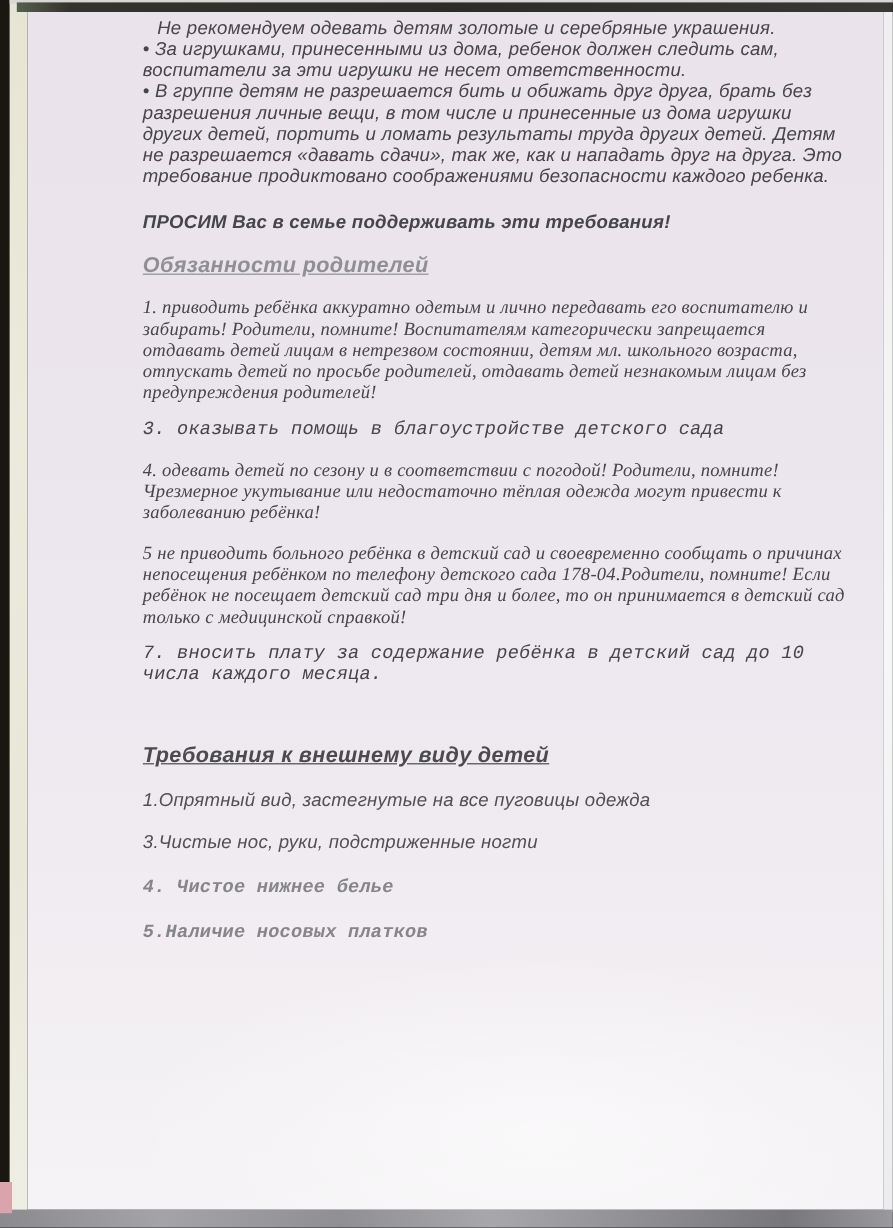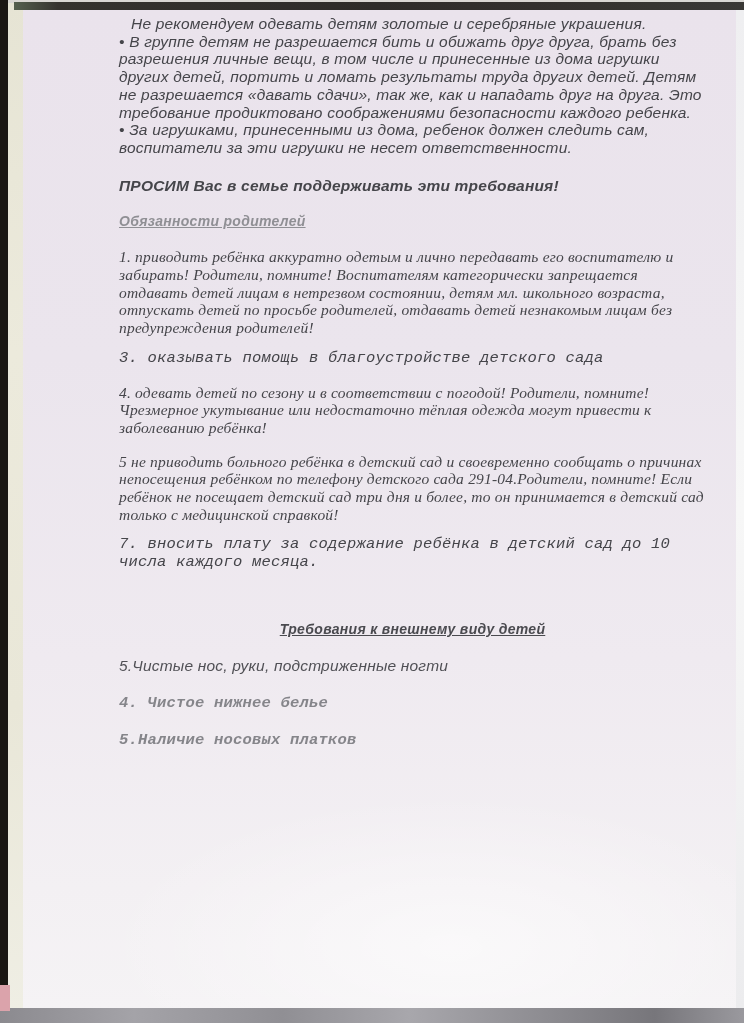--- a/index.html
+++ b/index.html
@@ -36,25 +36,25 @@
     margin:0;
     font-style:italic;
     font-size:15.5px;
     line-height:17.7px;
     letter-spacing:.2px;
     max-width:592px;
   }
   .indent{ text-indent:12px; }
   .plea{ margin-top:20px !important;font-weight:bold; }
   .h-gray,.h-dark{
-    font-style:italic;font-weight:bold;font-size:14px;line-height:22px;
+    font-style:italic;font-weight:bold;font-size:18px;line-height:22px;
     text-decoration:underline;margin:0;max-width:592px;letter-spacing:.3px;
   }
   .h-gray{ color:#8f8f94; margin-top:16px; }
-  .h-dark{ color:#4a4a4f; margin-top:46px;text-align:center; }
+  .h-dark{ color:#4a4a4f; margin-top:46px; }
   .para{ margin-top:16px !important;font-family:Liberation Serif, serif; }
   .para-sm{ margin-top:13px !important;font-family:Liberation Mono, monospace; }
   .li{ margin-top:17px !important; color:#505055; }
   .li-first{ margin-top:19px !important; }
   .li-gray{ color:#85858a; font-weight:bold; margin-top:20px !important;font-family:Liberation Mono, monospace; }
 </style>
 </head>
 <body>
 
 <div class="scan">
@@ -62,30 +62,31 @@
   <div class="edge-left-cream"></div>
   <div class="edge-top-light"></div>
   <div class="edge-top-dark"></div>
   <div class="edge-right"></div>
   <div class="edge-bottom"></div>
   <div class="edge-corner-pink"></div>
 
   <div class="page">
 
     <p class="indent">Не рекомендуем одевать детям золотые и серебряные украшения.</p>
+    <p>• За игрушками, принесенными из дома, ребенок должен следить сам, воспитатели за эти игрушки не несет ответственности.</p>
     <p>• В группе детям не разрешается бить и обижать друг друга, брать без разрешения личные вещи, в том числе и принесенные из дома игрушки других детей, портить и ломать результаты труда других детей. Детям не разрешается «давать сдачи», так же, как и нападать друг на друга. Это требование продиктовано соображениями безопасности каждого ребенка.</p>
-    <p>• За игрушками, принесенными из дома, ребенок должен следить сам, воспитатели за эти игрушки не несет ответственности.</p>
     <p class="plea">ПРОСИМ Вас в семье поддерживать эти требования!</p>
 
     <h2 class="h-gray">Обязанности родителей</h2>
     <p class="para">1. приводить ребёнка аккуратно одетым и лично передавать его воспитателю и забирать! Родители, помните! Воспитателям категорически запрещается отдавать детей лицам в нетрезвом состоянии, детям мл. школьного возраста, отпускать детей по просьбе родителей, отдавать детей незнакомым лицам без предупреждения родителей!</p>
     <p class="para-sm">3. оказывать помощь в благоустройстве детского сада</p>
     <p class="para">4. одевать детей по сезону и в соответствии с погодой! Родители, помните! Чрезмерное укутывание или недостаточно тёплая одежда могут привести к заболеванию ребёнка!</p>
-    <p class="para">5 не приводить больного ребёнка в детский сад и своевременно сообщать о причинах непосещения ребёнком по телефону детского сада 291-04.Родители, помните! Если ребёнок не посещает детский сад три дня и более, то он принимается в детский сад только с медицинской справкой!</p>
+    <p class="para">5 не приводить больного ребёнка в детский сад и своевременно сообщать о причинах непосещения ребёнком по телефону детского сада 178-04.Родители, помните! Если ребёнок не посещает детский сад три дня и более, то он принимается в детский сад только с медицинской справкой!</p>
     <p class="para-sm">7. вносить плату за содержание ребёнка в детский сад до 10 числа каждого месяца.</p>
 
     <h2 class="h-dark">Требования к внешнему виду детей</h2>
-    <p class="li">5.Чистые нос, руки, подстриженные ногти</p>
+    <p class="li li-first">1.Опрятный вид, застегнутые на все пуговицы одежда</p>
+    <p class="li">3.Чистые нос, руки, подстриженные ногти</p>
     <p class="li li-gray">4. Чистое нижнее белье</p>
     <p class="li li-gray">5.Наличие носовых платков</p>
 
   </div>
 </div>
 
 </body></html>

